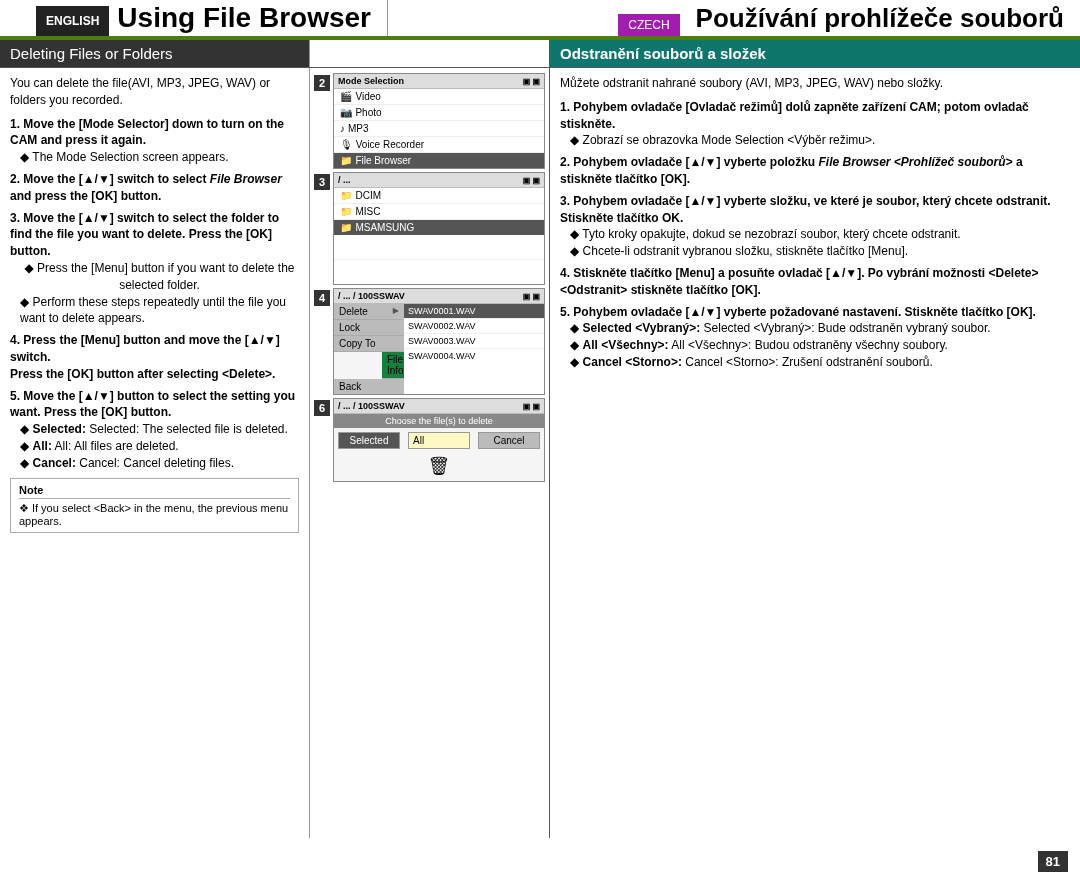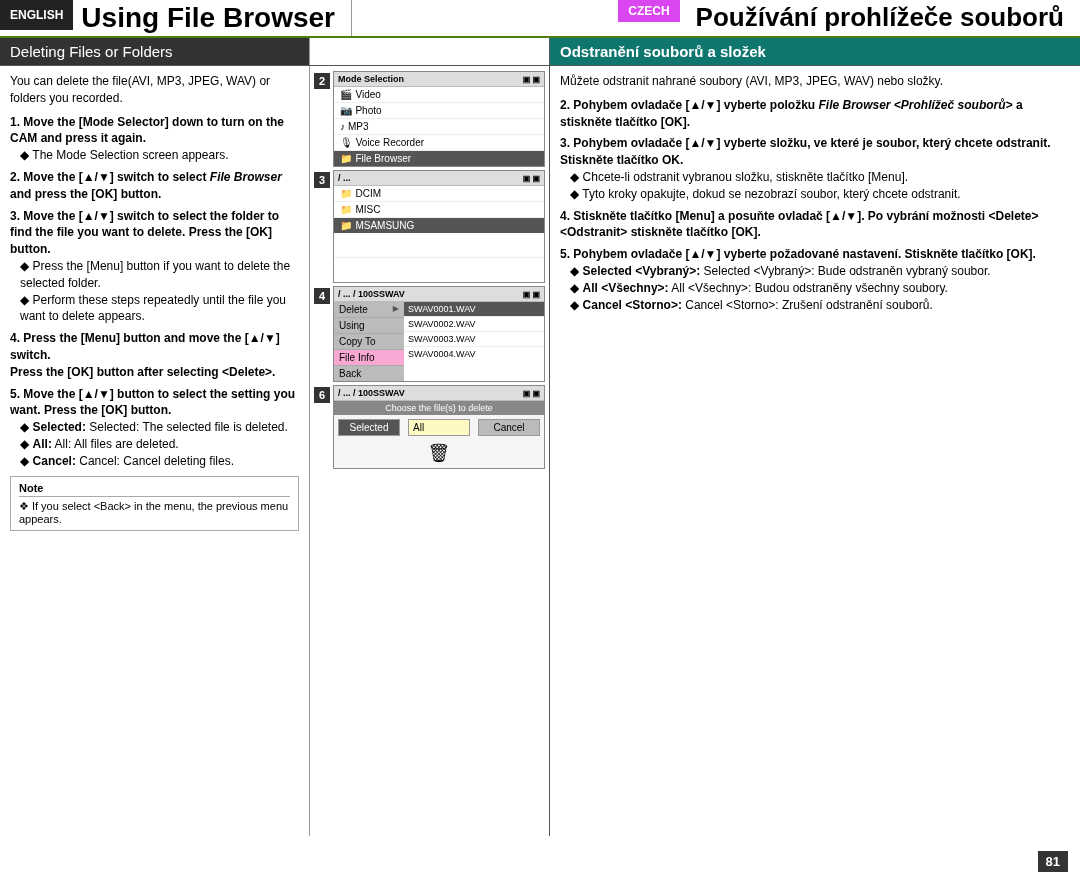--- a/index.html
+++ b/index.html
@@ -8,32 +8,32 @@
       height: 880px;
       font-family: Arial, sans-serif;
       font-size: 13px;
       background: #fff;
       overflow: hidden;
     }
   </style>
 </head>
 <body>
 
-<div style="display:flex; align-items:flex-start; border-bottom:2px solid #4d7c0f;">
+<div style="display:flex; align-items:flex-end; border-bottom:4px solid #4d7c0f;padding-left:36px;">
   <div style="display:flex; align-items:center;">
     <div style="background:#222; color:#fff; font-weight:bold; font-size:12px; padding:4px 10px; height:30px; display:flex; align-items:center;">
       <span>ENGLISH</span>
     </div>
   </div>
   <div style="font-size:28px; font-weight:bold; padding:2px 16px 2px 8px; flex:0 0 auto; border-right:1.5px solid #999;">
     <span>Using File Browser</span>
   </div>
   <div style="display:flex; align-items:stretch; flex:1;">
     <div style="flex:1; display:flex; align-items:stretch; justify-content:flex-end;">
-      <div style="background:#d946ef; color:#fff; font-weight:bold; font-size:12px; padding:4px 10px; display:flex; align-items:center; margin-left:auto;">
+      <div style="background:#a21caf; color:#fff; font-weight:normal; font-size:12px; padding:4px 10px; display:flex; align-items:center; margin-left:auto;">
         <span>CZECH</span>
       </div>
     </div>
   </div>
   <div style="font-size:26px; font-weight:bold; padding:2px 16px 2px 16px; flex:0 0 auto;">
     <span>Používání prohlížeče souborů</span>
   </div>
 </div>
 
 <div style="display:flex; border-bottom:1.5px solid #555;">
@@ -67,21 +67,21 @@
       <p style="font-weight:bold; line-height:1.4;">
         <span>2.</span> Move the [▲/▼] switch to select <em>File Browser</em> and press the [OK] button.
       </p>
     </div>
 
     <div style="margin-bottom:5px;">
       <p style="font-weight:bold; line-height:1.4;">
         <span>3.</span> <span>Move the [▲/▼] switch to select the folder to find the file you want to delete. Press the [OK] button.</span>
       </p>
       <ul style="list-style:none; padding-left:10px; font-size:12px;">
-        <li style="line-height:1.4;">◆ <span>Press the [Menu] button if you want to delete the selected folder.</span></li>
+        <li style="line-height:1.4;text-align:center;">◆ <span>Press the [Menu] button if you want to delete the selected folder.</span></li>
         <li style="line-height:1.4;">◆ <span>Perform these steps repeatedly until the file you want to delete appears.</span></li>
       </ul>
     </div>
 
     <div style="margin-bottom:5px;">
       <p style="font-weight:bold; line-height:1.4;">
         <span>4.</span> Press the [Menu] button and move the [▲/▼] switch.<br>
         Press the [OK] button after selecting &lt;Delete&gt;.
       </p>
     </div>
@@ -170,26 +170,26 @@
           <span style="font-size:8px;">▣ ▣</span>
         </div>
         <div style="display:flex;">
 
           <div style="width:70px; flex-shrink:0;">
             <div style="background:#bbb; padding:2px 5px; font-size:10px; border-bottom:1px solid #aaa; display:flex; justify-content:space-between;">
               <span>Delete</span>
                 <span style="font-size:8px; color:#555;">▶</span>
             </div>
             <div style="background:#bbb; padding:2px 5px; font-size:10px; border-bottom:1px solid #aaa;">
-              <span>Using</span>
+              <span>Lock</span>
             </div>
             <div style="background:#bbb; padding:2px 5px; font-size:10px; border-bottom:1px solid #aaa;">
               <span>Copy To</span>
             </div>
-            <div style="background:#f9a8d4; padding:2px 5px; font-size:10px; border-bottom:1px solid #aaa;">
+            <div style="background:#15803d; padding:2px 5px; font-size:10px; border-bottom:1px solid #aaa;margin-left:48px;">
               <span>File Info</span>
             </div>
             <div style="background:#bbb; padding:2px 5px; font-size:10px;">
               <span>Back</span>
             </div>
           </div>
 
           <div style="flex:1; background:#fff;">
             <div style="background:#555; color:#fff; padding:2px 4px; font-size:9px; border-bottom:1px solid #eee;">
               <span>SWAV0001.WAV</span>
@@ -234,34 +234,42 @@
     </div>
 
   </div>
 
   <div style="flex:1; padding:7px 10px; overflow:hidden; font-size:12px;">
 
     <div style="margin-bottom:7px; line-height:1.4;">
       <span>Můžete odstranit nahrané soubory (AVI, MP3, JPEG, WAV) nebo složky.</span>
     </div>
 
+    <div style="margin-bottom:5px;">
+      <p style="font-weight:bold; line-height:1.4;">
+        <span>1.</span> <span>Pohybem ovladače [Ovladač režimů] dolů zapněte zařízení CAM; potom ovladač stiskněte.</span>
+      </p>
+      <ul style="list-style:none; padding-left:10px; font-size:12px;">
+        <li style="line-height:1.4;">◆ <span>Zobrazí se obrazovka Mode Selection &lt;Výběr režimu&gt;.</span></li>
+      </ul>
+    </div>
 
     <div style="margin-bottom:5px;">
       <p style="font-weight:bold; line-height:1.4;">
         <span>2.</span> Pohybem ovladače [▲/▼] vyberte položku <em>File Browser &lt;Prohlížeč souborů&gt;</em> a stiskněte tlačítko [OK].
       </p>
     </div>
 
     <div style="margin-bottom:5px;">
       <p style="font-weight:bold; line-height:1.4;">
         <span>3.</span> <span>Pohybem ovladače [▲/▼] vyberte složku, ve které je soubor, který chcete odstranit. Stiskněte tlačítko OK.</span>
       </p>
       <ul style="list-style:none; padding-left:10px; font-size:12px;">
+        <li style="line-height:1.4;">◆ <span>Tyto kroky opakujte, dokud se nezobrazí soubor, který chcete odstranit.</span></li>
         <li style="line-height:1.4;">◆ <span>Chcete-li odstranit vybranou složku, stiskněte tlačítko [Menu].</span></li>
-        <li style="line-height:1.4;">◆ <span>Tyto kroky opakujte, dokud se nezobrazí soubor, který chcete odstranit.</span></li>
       </ul>
     </div>
 
     <div style="margin-bottom:5px;">
       <p style="font-weight:bold; line-height:1.4;">
         <span>4.</span> <span>Stiskněte tlačítko [Menu] a posuňte ovladač [▲/▼]. Po vybrání možnosti &lt;Delete&gt; &lt;Odstranit&gt; stiskněte tlačítko [OK].</span>
       </p>
     </div>
 
     <div style="margin-bottom:5px;">

